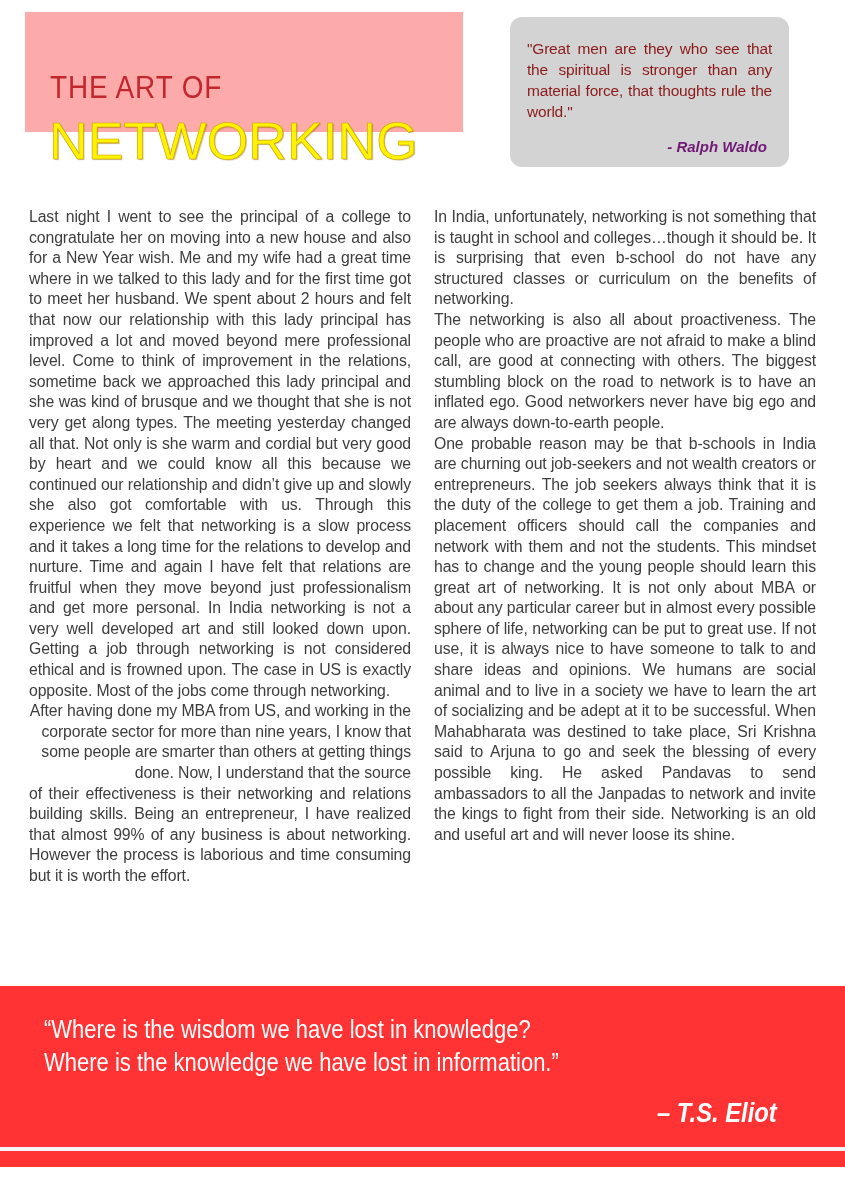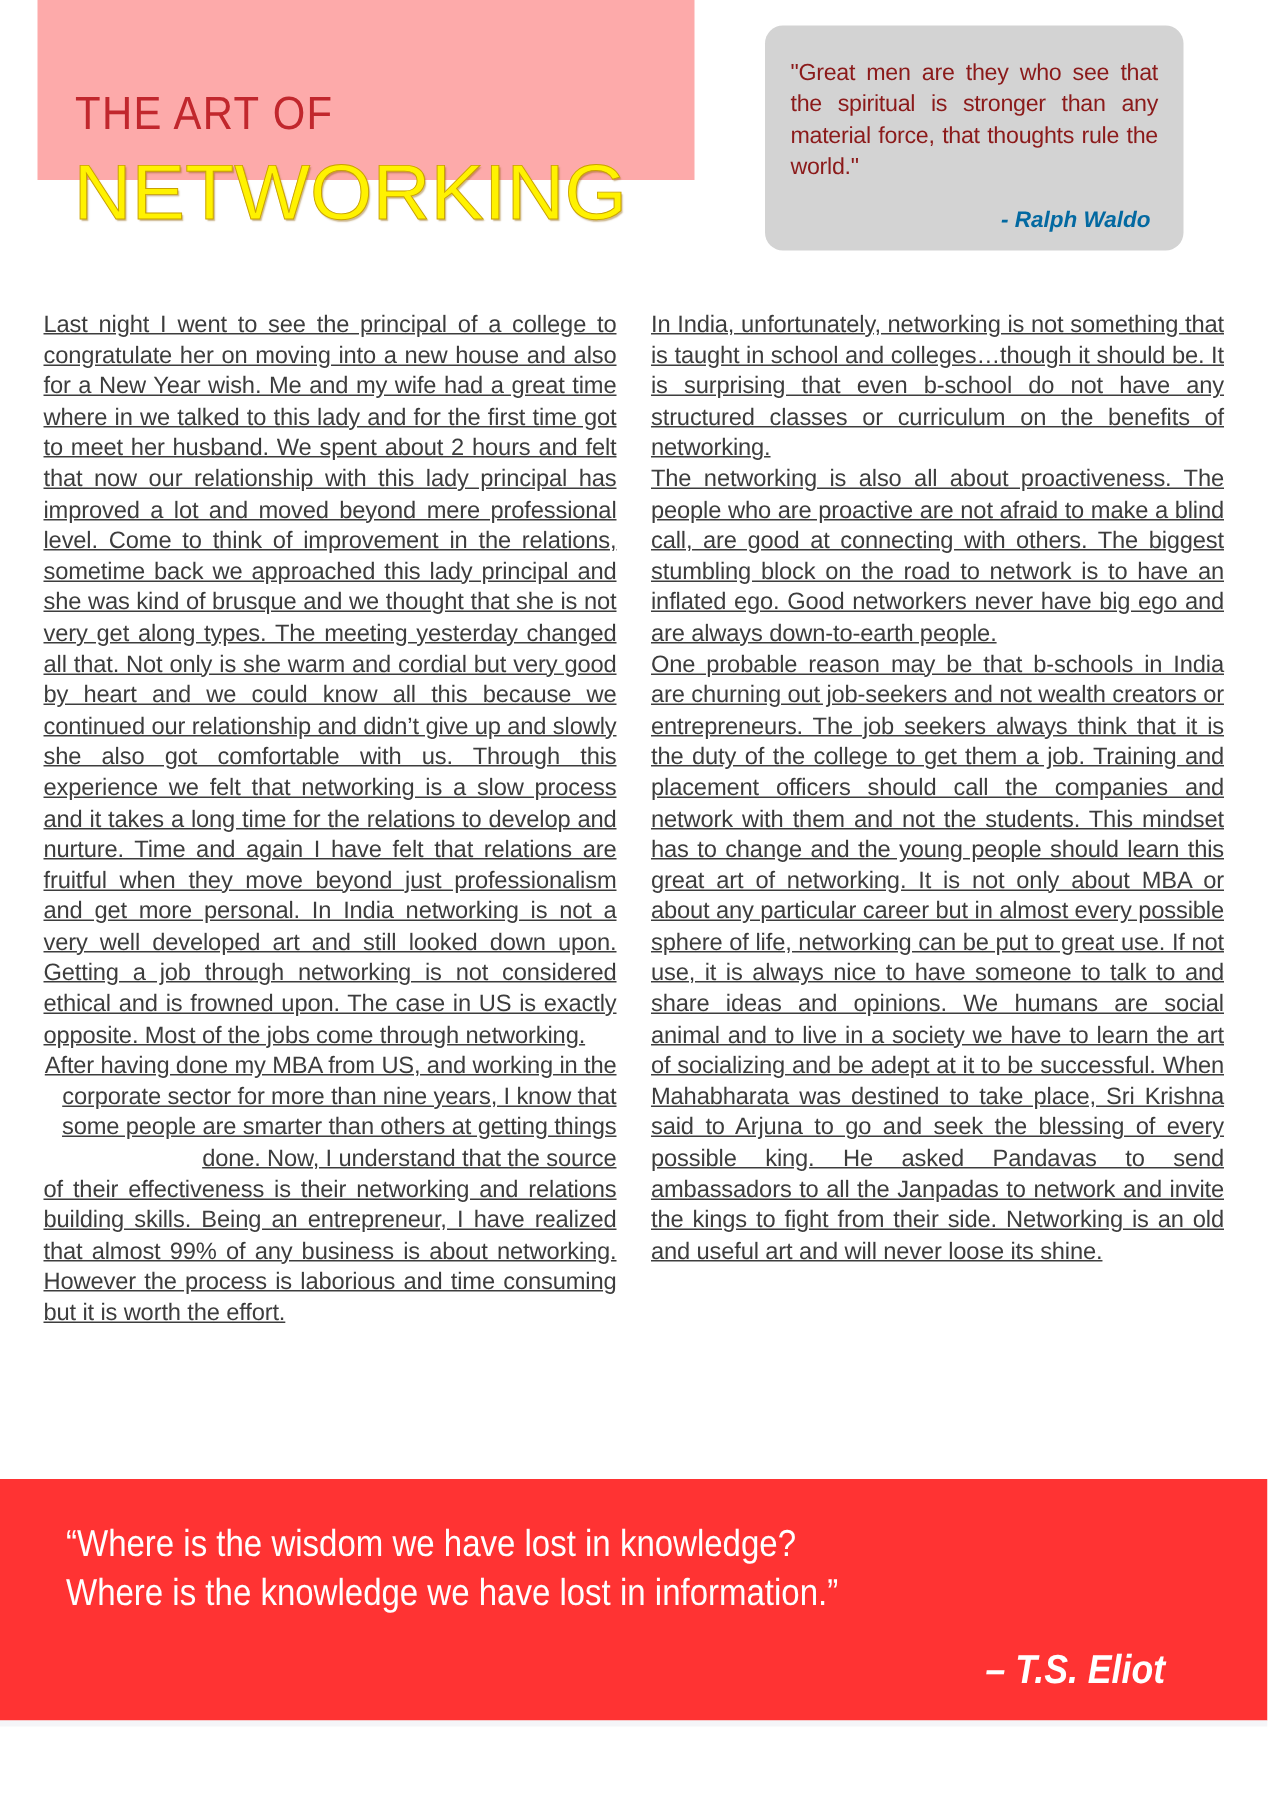--- a/index.html
+++ b/index.html
@@ -10,21 +10,21 @@
     body {
       width: 845px;
       height: 1196px;
       position: relative;
       overflow: hidden;
       font-family: "Liberation Sans", sans-serif;
     }
     .title-box {
       position: absolute;
       left: 25px;
-      top: 0;
+      top: 12px;
       width: 438px;
       height: 120px;
       background: #fdaaaa;
     }
     .title-line1 {
       position: absolute;
       left: 25px;
       top: 58px;
       font-family: "Liberation Sans", sans-serif;
       font-size: 31px;
@@ -69,46 +69,45 @@
       letter-spacing: -0.2px;
     }
     .quote-author {
       position: absolute;
       right: 22px;
       top: 121px;
       font-family: "Liberation Sans", sans-serif;
       font-size: 15px;
       font-weight: bold;
       font-style: italic;
-      color: #0369a1;
+      color: #701a75;
       white-space: nowrap;
     }
     .article-col {
       position: absolute;
       top: 207px;
       width: 382px;
       font-family: "Liberation Sans", sans-serif;
       font-size: 15.8px;
       line-height: 20.6px;
       color: #3d3d3d;
       text-align: justify;
       letter-spacing: -0.1px;
     }
     .article-col p {
       margin: 0;
-      text-decoration: underline;
     }
     .col-left { left: 29px; }
     .col-right { left: 434px; }
     .banner {
       position: absolute;
       left: 0;
       top: 986px;
       width: 845px;
-      height: 161px;
+      height: 181px;
       background: #ff3333;
     }
     .banner-quote {
       position: absolute;
       left: 44px;
       top: 27px;
       font-family: "Liberation Sans", sans-serif;
       font-size: 25px;
       line-height: 33px;
       color: #ffffff;

